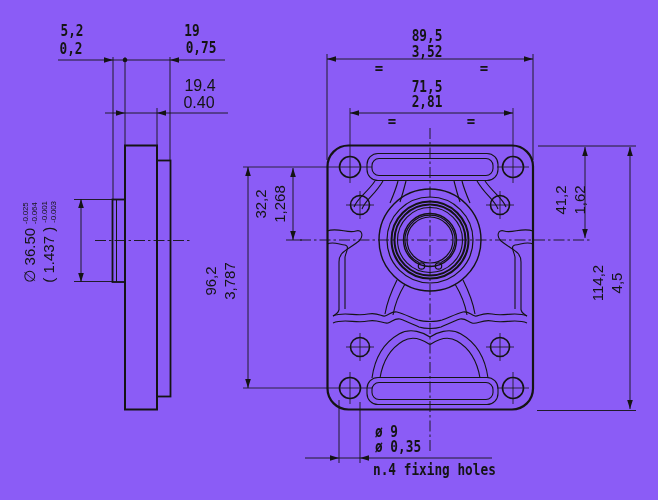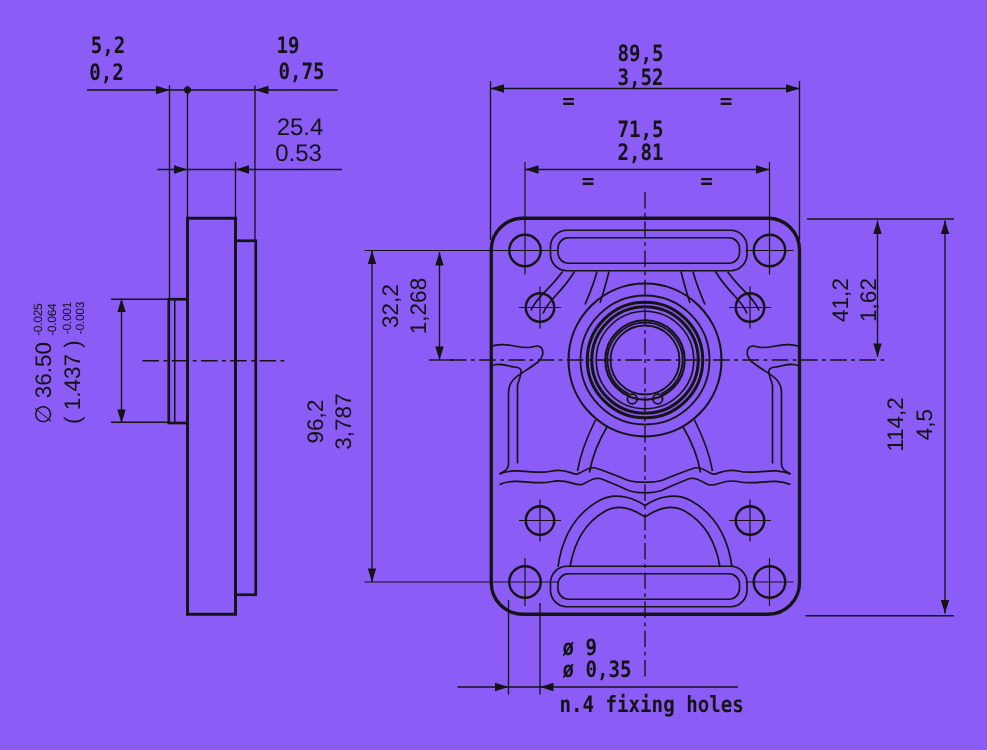--- a/index.html
+++ b/index.html
@@ -184,22 +184,22 @@
         <polygon points="360,458 369,455.2 369,460.8"></polygon>
       </g>
     </g>
   </svg>
 
   <div class="lbl cad" style="left:72px;top:31px">5,2</div>
   <div class="lbl cad" style="left:71px;top:49px">0,2</div>
   <div class="lbl cad" style="left:192px;top:31px">19</div>
   <div class="lbl cad" style="left:201px;top:48px">0,75</div>
 
-  <div class="lbl sansdim" style="left:200px;top:86px">25.4</div>
-  <div class="lbl sansdim" style="left:199px;top:103px">0.53</div>
+  <div class="lbl sansdim" style="left:200px;top:86px">19.4</div>
+  <div class="lbl sansdim" style="left:199px;top:103px">0.40</div>
 
   <div class="lbl cad" style="left:427px;top:36px">89,5</div>
   <div class="lbl cad" style="left:427px;top:52px">3,52</div>
   <div class="lbl cad" style="left:427px;top:87px">71,5</div>
   <div class="lbl cad" style="left:427px;top:102px">2,81</div>
 
   <div class="lbl eq" style="left:379px;top:68px">=</div>
   <div class="lbl eq" style="left:484px;top:68px">=</div>
   <div class="lbl eq" style="left:392px;top:121px">=</div>
   <div class="lbl eq" style="left:471px;top:121px">=</div>

